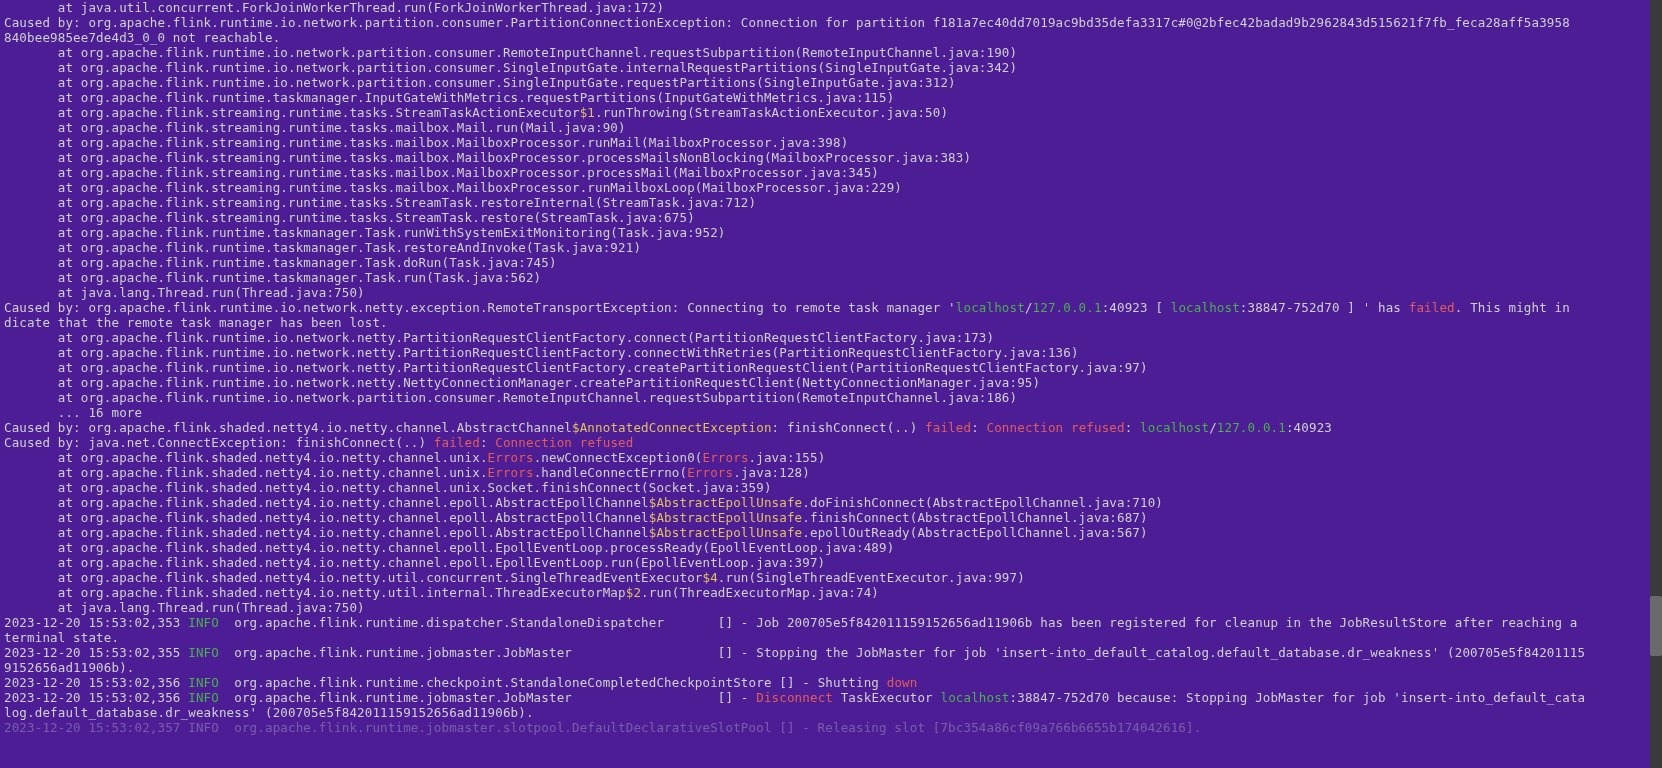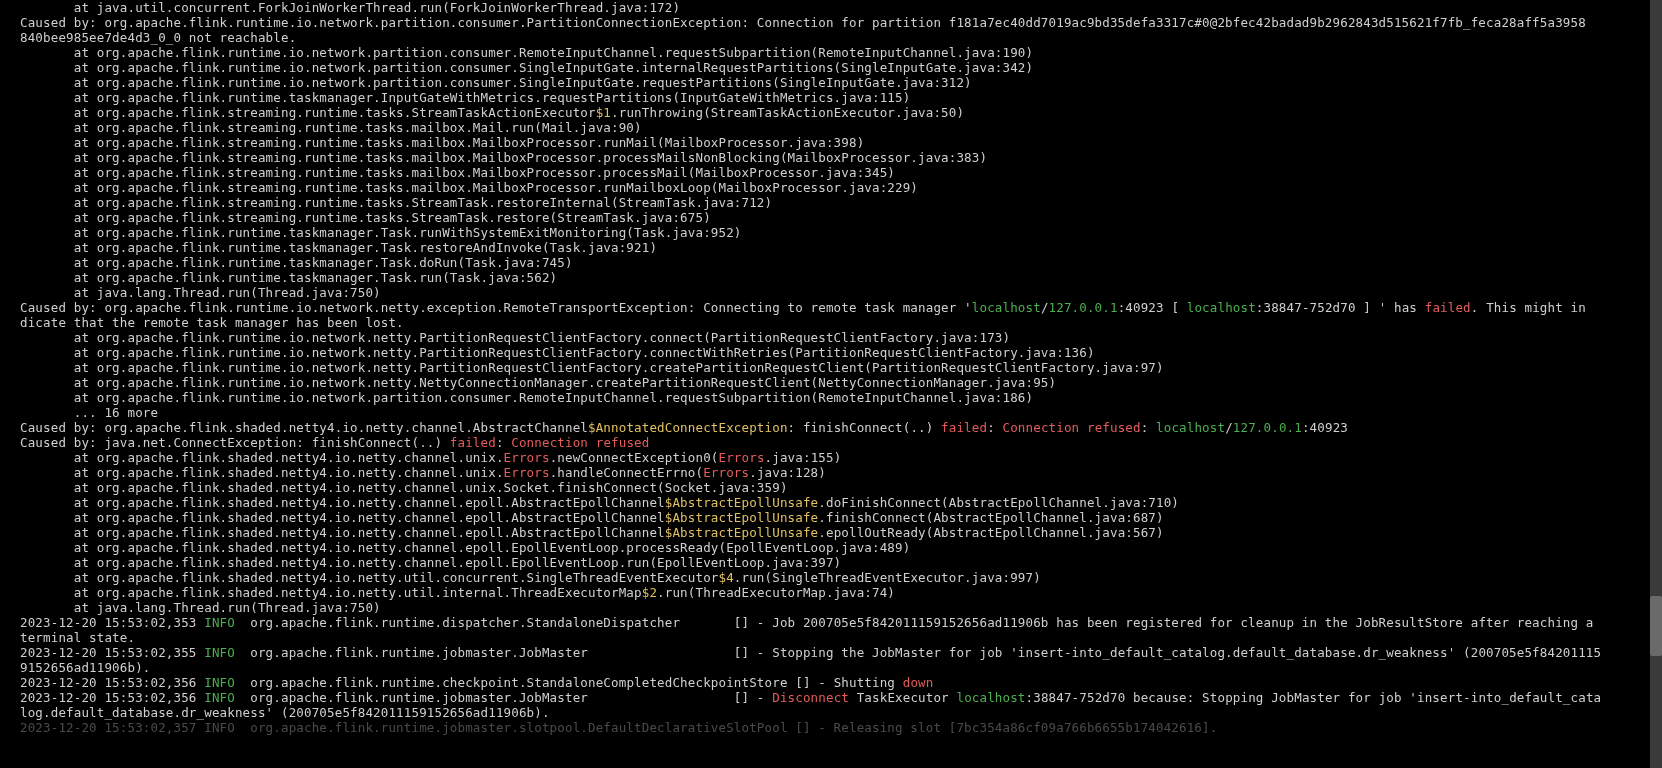--- a/index.html
+++ b/index.html
@@ -6,27 +6,27 @@
     margin: 0;
     padding: 0;
     width: 1662px;
     height: 768px;
     overflow: hidden;
     background: #2d2d2d;
   }
   #terminal {
     width: 1662px;
     height: 768px;
-    background: #000000;
+    background: #4c1d95;
     color: #d0d0d0;
     font-family: "DejaVu Sans Mono", "Liberation Mono", Consolas, Menlo, monospace;
     font-size: 12.5px;
     line-height: 15px;
     white-space: pre;
-    padding: 0 4px 0 20px;
+    padding: 0 4px 0 4px;
     box-sizing: border-box;
     letter-spacing: 0.15px;
   }
   .kw-green  { color: #4caf50; }
   .kw-red    { color: #e35c5c; }
   .kw-yellow { color: #e0c060; }
   .scrollbar-track {
     position: absolute;
     top: 0;
     right: 0;

